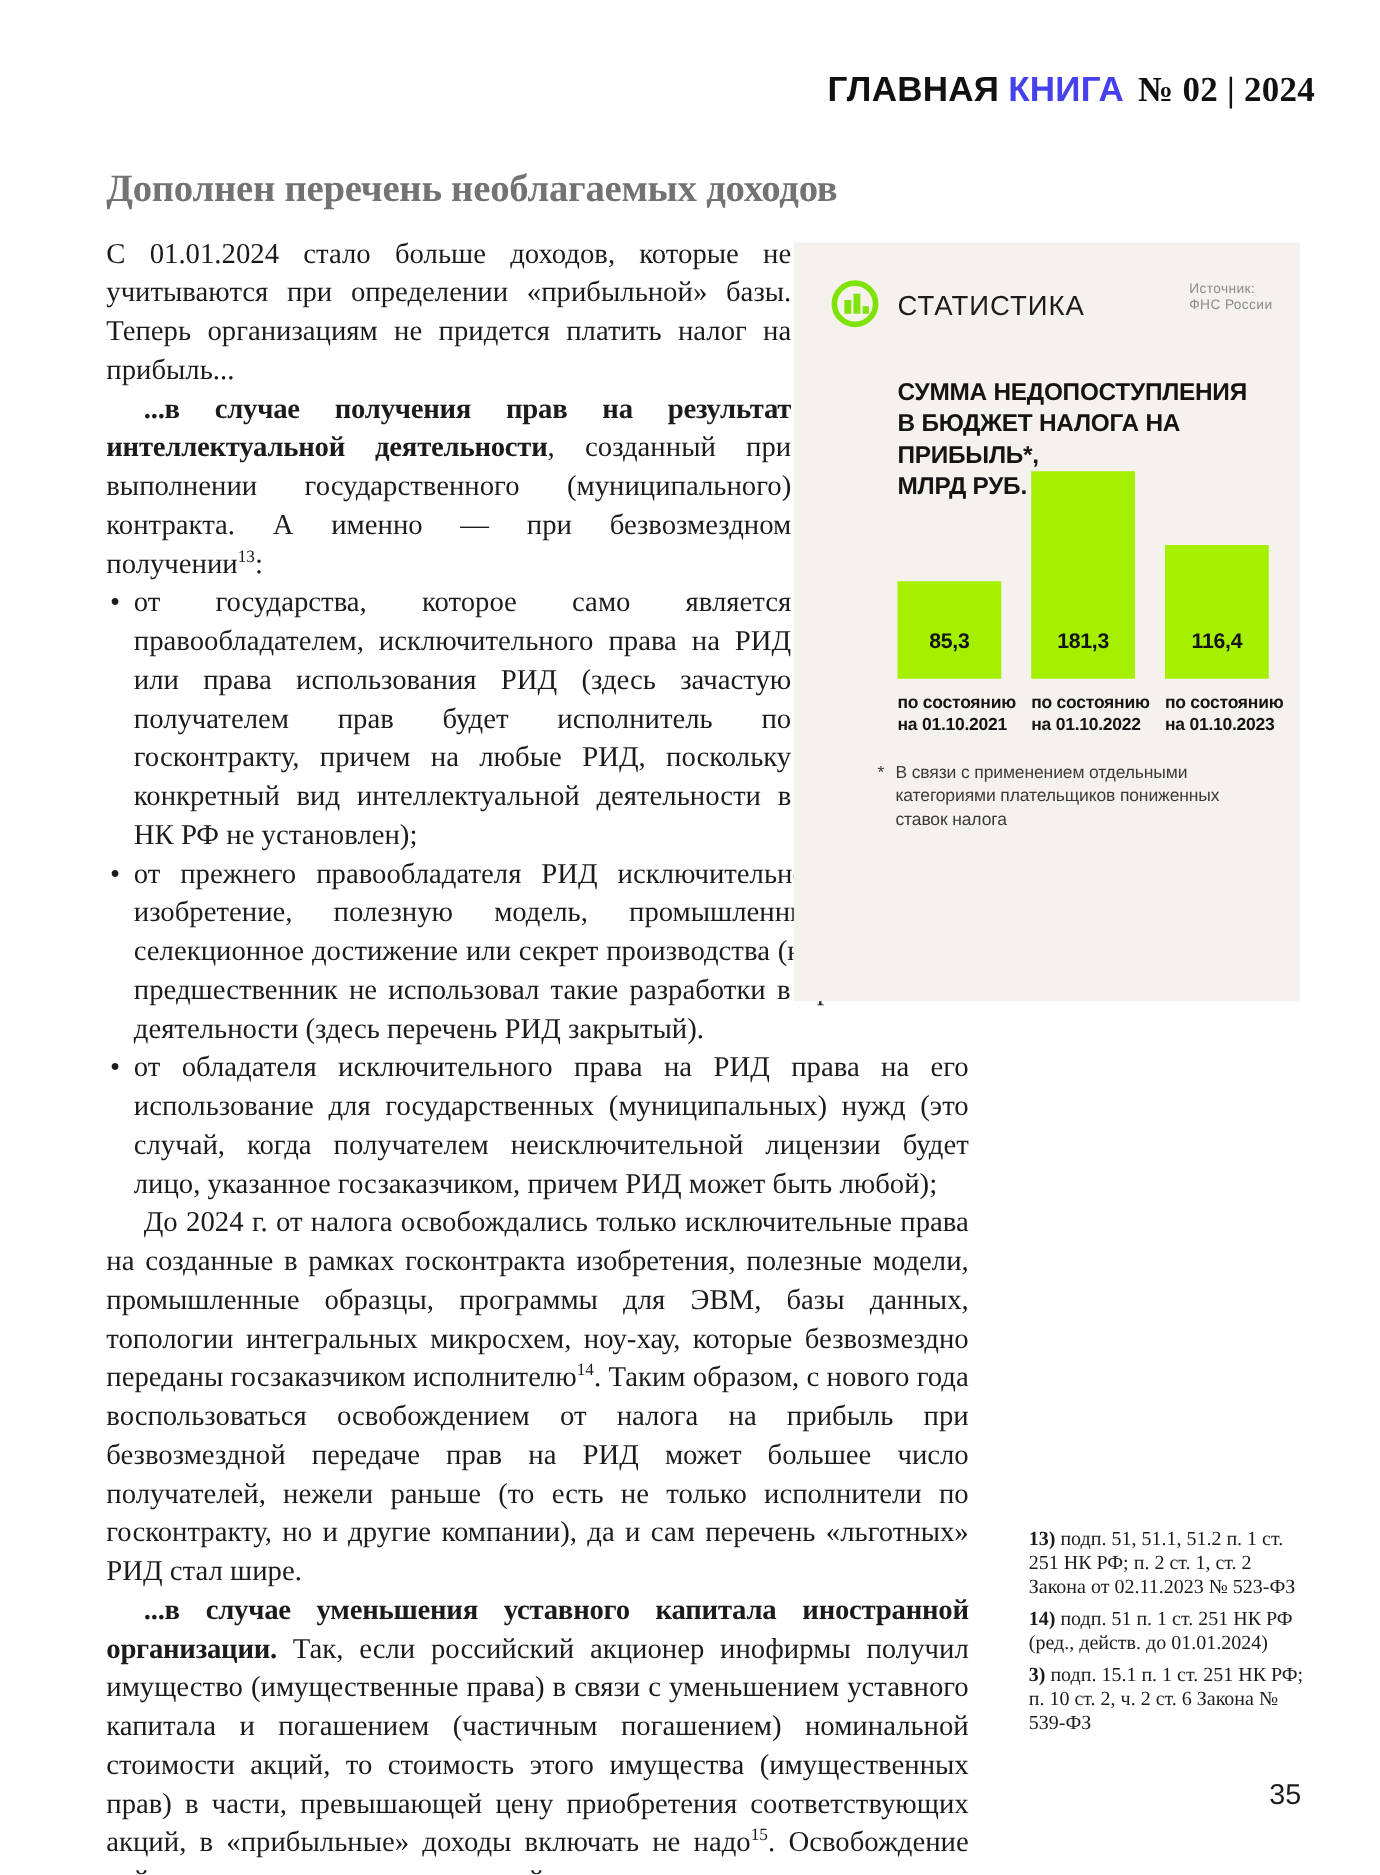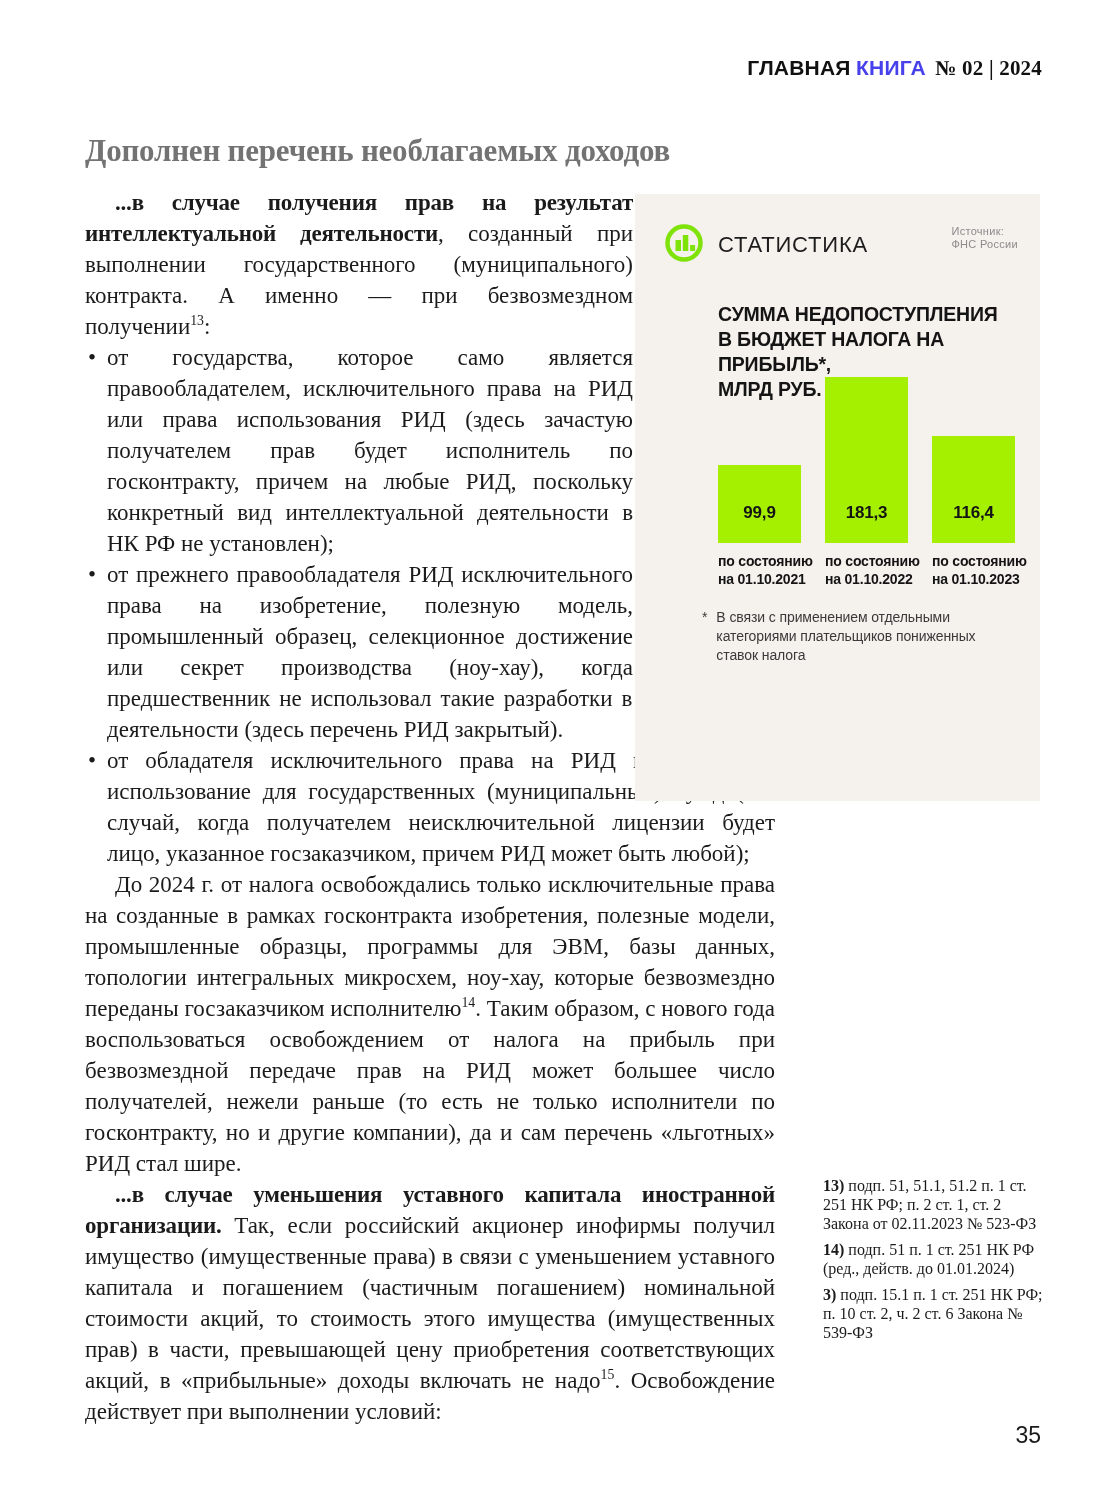--- a/index.html
+++ b/index.html
@@ -3,22 +3,22 @@
 <meta charset="utf-8">
 <style>
   html,body { margin:0; padding:0; background:#e8e8e8; }
   .page {
     position:relative; width:1104px; height:1500px; margin:0 auto;
     background:#ffffff; overflow:hidden;
     font-family:"Liberation Serif", serif; color:#1b1b1b;
   }
   
   .mag-header {
-    position:absolute; top:56px; right:62px;
-    font-size:21px; letter-spacing:0.2px; white-space:nowrap;
+    position:absolute; top:56px; right:52px;
+    font-size:28px; letter-spacing:0.2px; white-space:nowrap;
   }
   .mag-header .name-black {
     font-family:"Liberation Sans", sans-serif; font-weight:800; color:#111;
   }
   .mag-header .name-accent {
     font-family:"Liberation Sans", sans-serif; font-weight:800; color:var(--accent-blue);
   }
   .mag-header .issue {
     font-family:"Liberation Serif", serif; font-weight:700; color:#111; margin-left:4px;
   }
@@ -73,21 +73,21 @@
     width:83px; font-size:14px; line-height:18px; font-weight:700;
     letter-spacing:-0.2px; color:#141414; white-space:nowrap;
   }
   .chart-note {
     position:absolute; left:67px; top:414px; width:310px;
     display:flex; gap:9px;
     font-size:14px; line-height:19px; color:#3a3a3a; letter-spacing:-0.1px;
   }
   
   .margin-footnotes {
-    position:absolute; left:823px; top:1176px; width:220px;
+    position:absolute; left:823px; top:1222px; width:220px;
     font-size:16px; line-height:19px; color:#1b1b1b;
   }
   .margin-footnotes .note { margin:0 0 7px 0; }
   .margin-footnotes .note b { font-weight:700; }
   
   .page-number {
     position:absolute; right:63px; top:1422px;
     font-family:"Liberation Sans", sans-serif; font-size:23px; color:#1a1a1a;
   }
 </style>
@@ -99,20 +99,21 @@
   <div class="mag-header">
     <span class="name-black">ГЛАВНАЯ</span>
     <span class="name-accent">КНИГА</span>
     <span class="issue">№ 02 | 2024</span>
   </div>
 
   <div class="article">
     <h1>Дополнен перечень необлагаемых доходов</h1>
     <div class="article-body" id="article-body">
       <div class="box-spacer"></div>
+    <p class=""><span>С 01.01.2024 стало больше доходов, которые не учитываются при определении «прибыльной» базы. Теперь организациям не придется платить налог на прибыль...</span></p>
         <p class="indent"><b>...в случае получения прав на результат интеллектуальной деятельности</b><span>, созданный при выполнении государственного (муниципального) контракта. А именно — при безвозмездном получении</span><sup>13</sup><span>:</span></p>
         <p class="bullet"><span>от государства, которое само является правообладателем, исключительного права на РИД или права использования РИД (здесь зачастую получателем прав будет исполнитель по госконтракту, причем на любые РИД, поскольку конкретный вид интеллектуальной деятельности в НК РФ не установлен);</span></p>
         <p class="bullet"><span>от прежнего правообладателя РИД исключительного права на изобретение, полезную модель, промышленный образец, селекционное достижение или секрет производства (ноу-хау), когда предшественник не использовал такие разработки в практической деятельности (здесь перечень РИД закрытый).</span></p>
         <p class="bullet"><span>от обладателя исключительного права на РИД права на его использование для государственных (муниципальных) нужд (это случай, когда получателем неисключительной лицензии будет лицо, указанное госзаказчиком, причем РИД может быть любой);</span></p>
         <p class="indent"><span>До 2024 г. от налога освобождались только исключительные права на созданные в рамках госконтракта изобретения, полезные модели, промышленные образцы, программы для ЭВМ, базы данных, топологии интегральных микросхем, ноу-хау, которые безвозмездно переданы госзаказчиком исполнителю</span><sup>14</sup><span>. Таким образом, с нового года воспользоваться освобождением от налога на прибыль при безвозмездной передаче прав на РИД может большее число получателей, нежели раньше (то есть не только исполнители по госконтракту, но и другие компании), да и сам перечень «льготных» РИД стал шире.</span></p>
         <p class="indent"><b>...в случае уменьшения уставного капитала иностранной организации.</b><span> Так, если российский акционер инофирмы получил имущество (имущественные права) в связи с уменьшением уставного капитала и погашением (частичным погашением) номинальной стоимости акций, то стоимость этого имущества (имущественных прав) в части, превышающей цену приобретения соответствующих акций, в «прибыльные» доходы включать не надо</span><sup>15</sup><span>. Освобождение действует при выполнении условий:</span></p>
       </div>
   </div>
 
   <aside class="stats-box">
@@ -123,21 +124,21 @@
         <rect x="18.8" y="12" width="5.5" height="16" fill="var(--icon-green)"></rect>
         <rect x="26.1" y="22" width="5" height="6" fill="var(--icon-green)"></rect>
       </svg>
     </span>
     <span class="stats-label">СТАТИСТИКА</span>
     <span class="stats-source" id="stats-source">Источник:<br>ФНС России</span>
     <div class="stats-title" id="stats-title">СУММА НЕДОПОСТУПЛЕНИЯ<br>В БЮДЖЕТ НАЛОГА НА ПРИБЫЛЬ*,<br>МЛРД РУБ.</div>
     <div class="chart">
       <div class="bars" id="bars">
           <div class="bar" style="height: 78px;">
-            <div class="bar-value">99,9</div>
+            <div class="bar-value">85,3</div>
           </div>
           <div class="bar" style="height: 166px;">
             <div class="bar-value">181,3</div>
           </div>
           <div class="bar" style="height: 107px;">
             <div class="bar-value">116,4</div>
           </div>
         </div>
       <div class="cats" id="cats">
           <div class="cat">по состоянию<br>на 01.10.2021</div>

